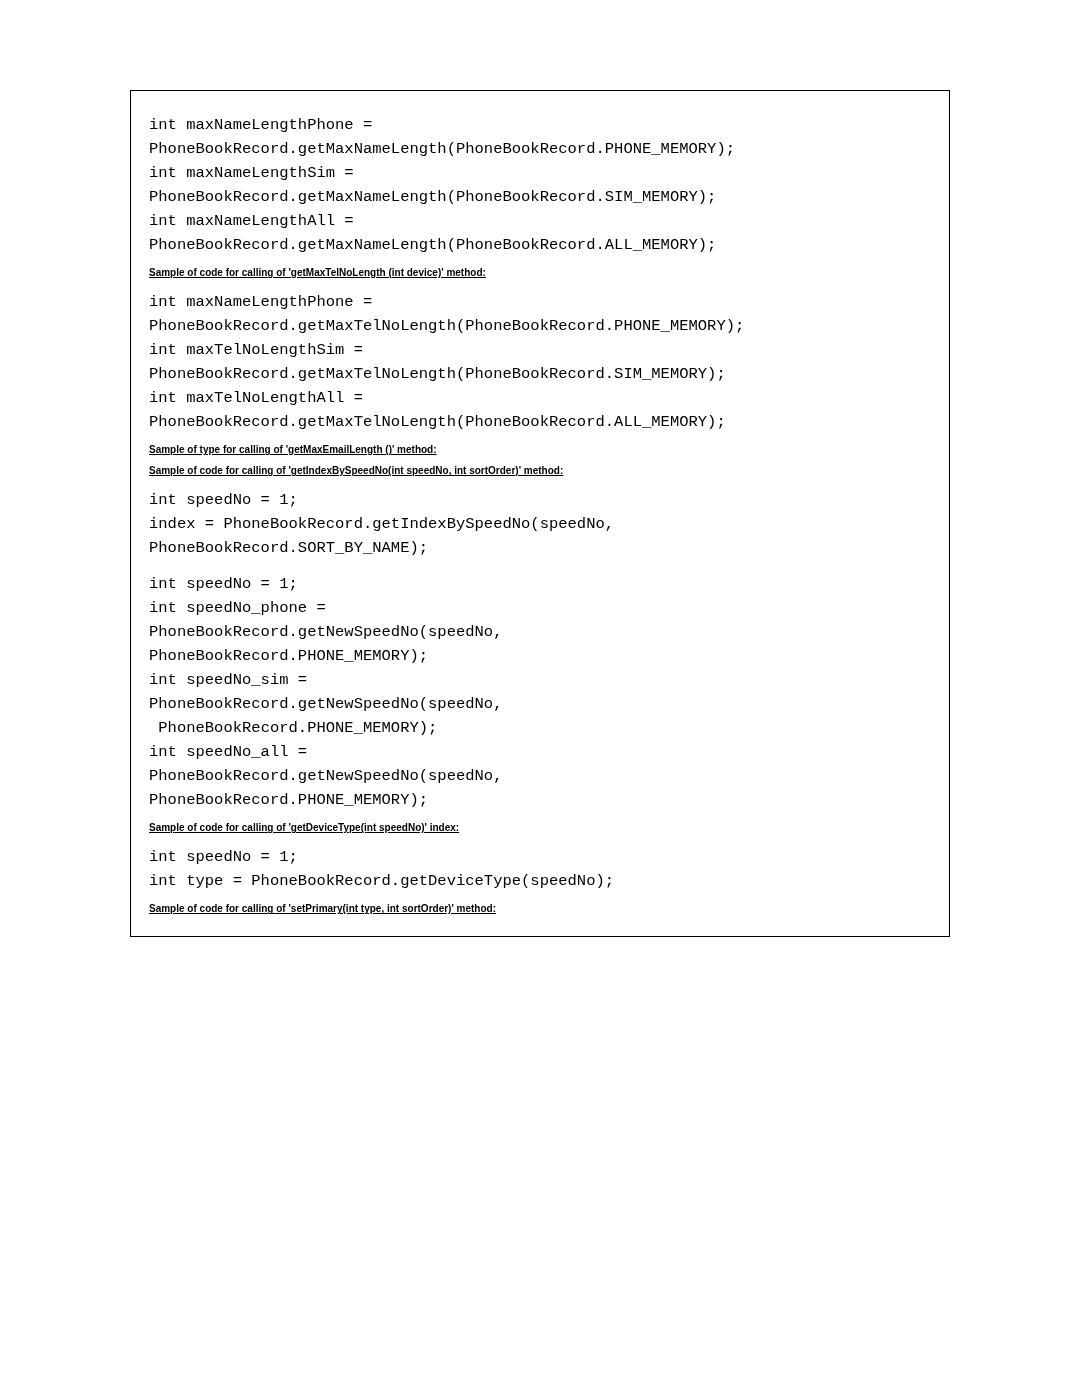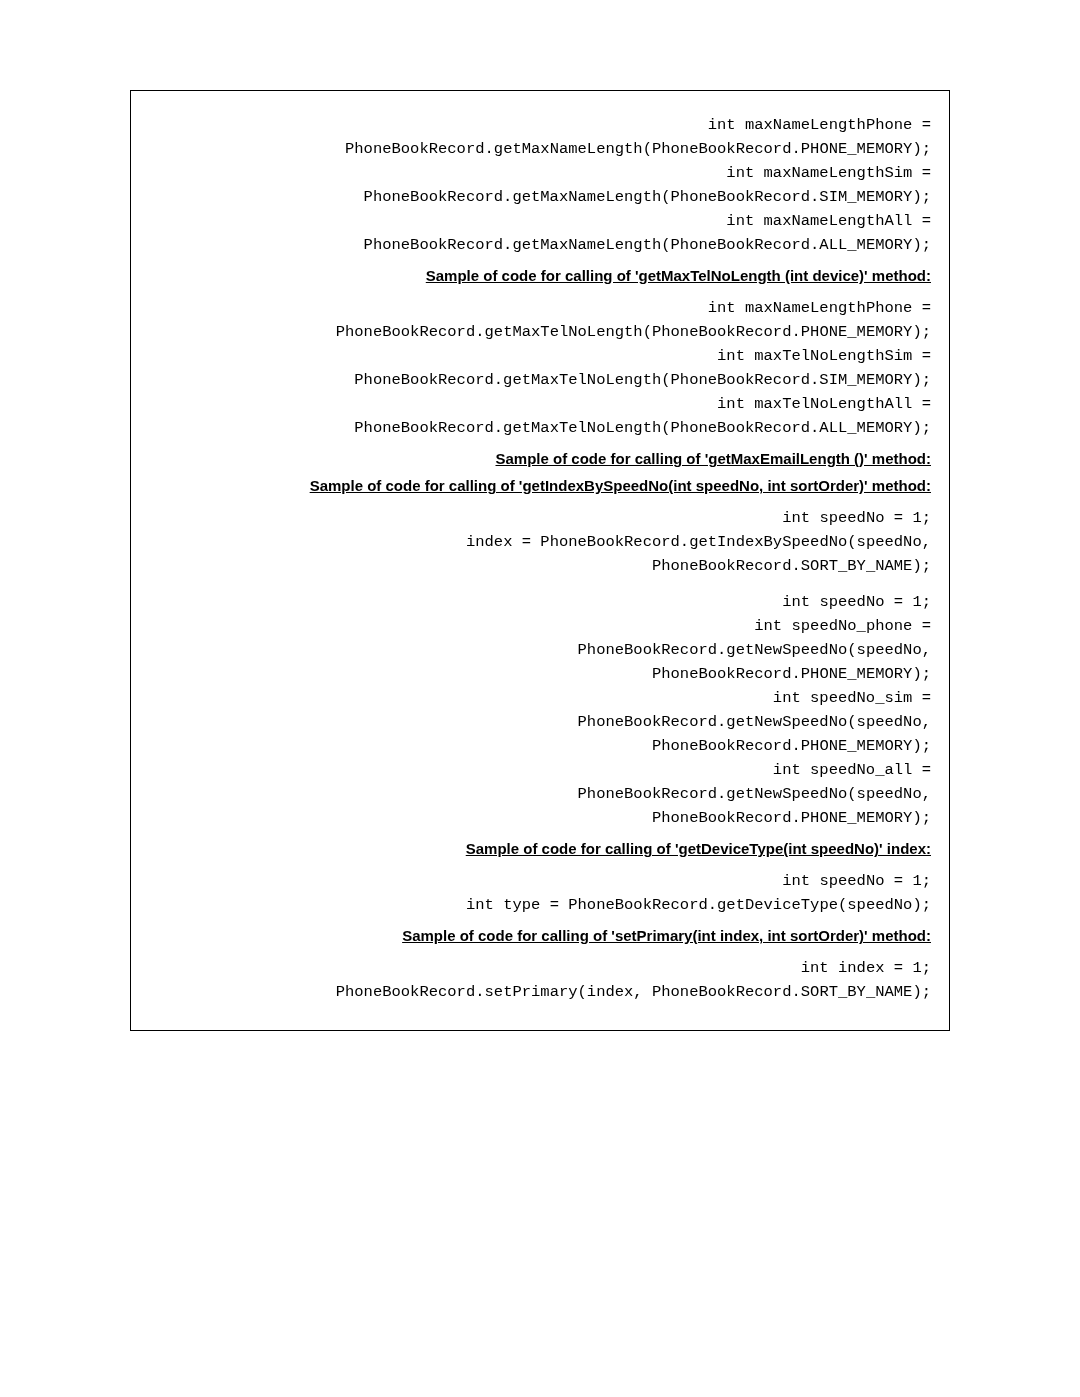--- a/index.html
+++ b/index.html
@@ -4,36 +4,35 @@
   <style>
     body {
       margin: 0;
       padding: 0;
       background: #ffffff;
       font-family: Arial, sans-serif;
       width: 1080px;
     }
     .page {
       padding: 90px 130px 80px 130px;
-      text-align: right;
     }
     .box {
       border: 1px solid #000;
       padding: 10px 18px 18px 18px;
     }
     .code {
       font-family: "Courier New", Courier, monospace;
       font-size: 15.5px;
       line-height: 1.55;
       white-space: pre-wrap;
       margin: 12px 0 8px 0;
     }
     .heading {
       font-family: Arial, sans-serif;
-      font-size: 15px;
+      font-size: 10px;
       font-weight: bold;
       text-decoration: underline;
       margin: 10px 0 4px 0;
     }
   </style>
 </head>
 <body>
 
 <div class="page">
   <div class="box">
@@ -46,21 +45,21 @@
 PhoneBookRecord.getMaxNameLength(PhoneBookRecord.ALL_MEMORY);</div>
 
     <div class="heading">Sample of code for calling of 'getMaxTelNoLength (int device)' method:</div>
     <div class="code">int maxNameLengthPhone =
 PhoneBookRecord.getMaxTelNoLength(PhoneBookRecord.PHONE_MEMORY);
 int maxTelNoLengthSim =
 PhoneBookRecord.getMaxTelNoLength(PhoneBookRecord.SIM_MEMORY);
 int maxTelNoLengthAll =
 PhoneBookRecord.getMaxTelNoLength(PhoneBookRecord.ALL_MEMORY);</div>
 
-    <div class="heading">Sample of code for calling of 'getMaxEmailLength ()' method:</div>
+    <div class="heading">Sample of type for calling of 'getMaxEmailLength ()' method:</div>
 
     <div class="heading">Sample of code for calling of 'getIndexBySpeedNo(int speedNo, int sortOrder)' method:</div>
     <div class="code">int speedNo = 1;
 index = PhoneBookRecord.getIndexBySpeedNo(speedNo,
 PhoneBookRecord.SORT_BY_NAME);</div>
 
     <div class="code">int speedNo = 1;
 int speedNo_phone =
 PhoneBookRecord.getNewSpeedNo(speedNo,
 PhoneBookRecord.PHONE_MEMORY);
@@ -68,18 +67,16 @@
 PhoneBookRecord.getNewSpeedNo(speedNo,
  PhoneBookRecord.PHONE_MEMORY);
 int speedNo_all =
 PhoneBookRecord.getNewSpeedNo(speedNo,
 PhoneBookRecord.PHONE_MEMORY);</div>
 
     <div class="heading">Sample of code for calling of 'getDeviceType(int speedNo)' index:</div>
     <div class="code">int speedNo = 1;
 int type = PhoneBookRecord.getDeviceType(speedNo);</div>
 
-    <div class="heading">Sample of code for calling of 'setPrimary(int index, int sortOrder)' method:</div>
-    <div class="code">int index = 1;
-PhoneBookRecord.setPrimary(index, PhoneBookRecord.SORT_BY_NAME);</div>
+    <div class="heading">Sample of code for calling of 'setPrimary(int type, int sortOrder)' method:</div>
 
   </div>
 </div>
 
 </body></html>

